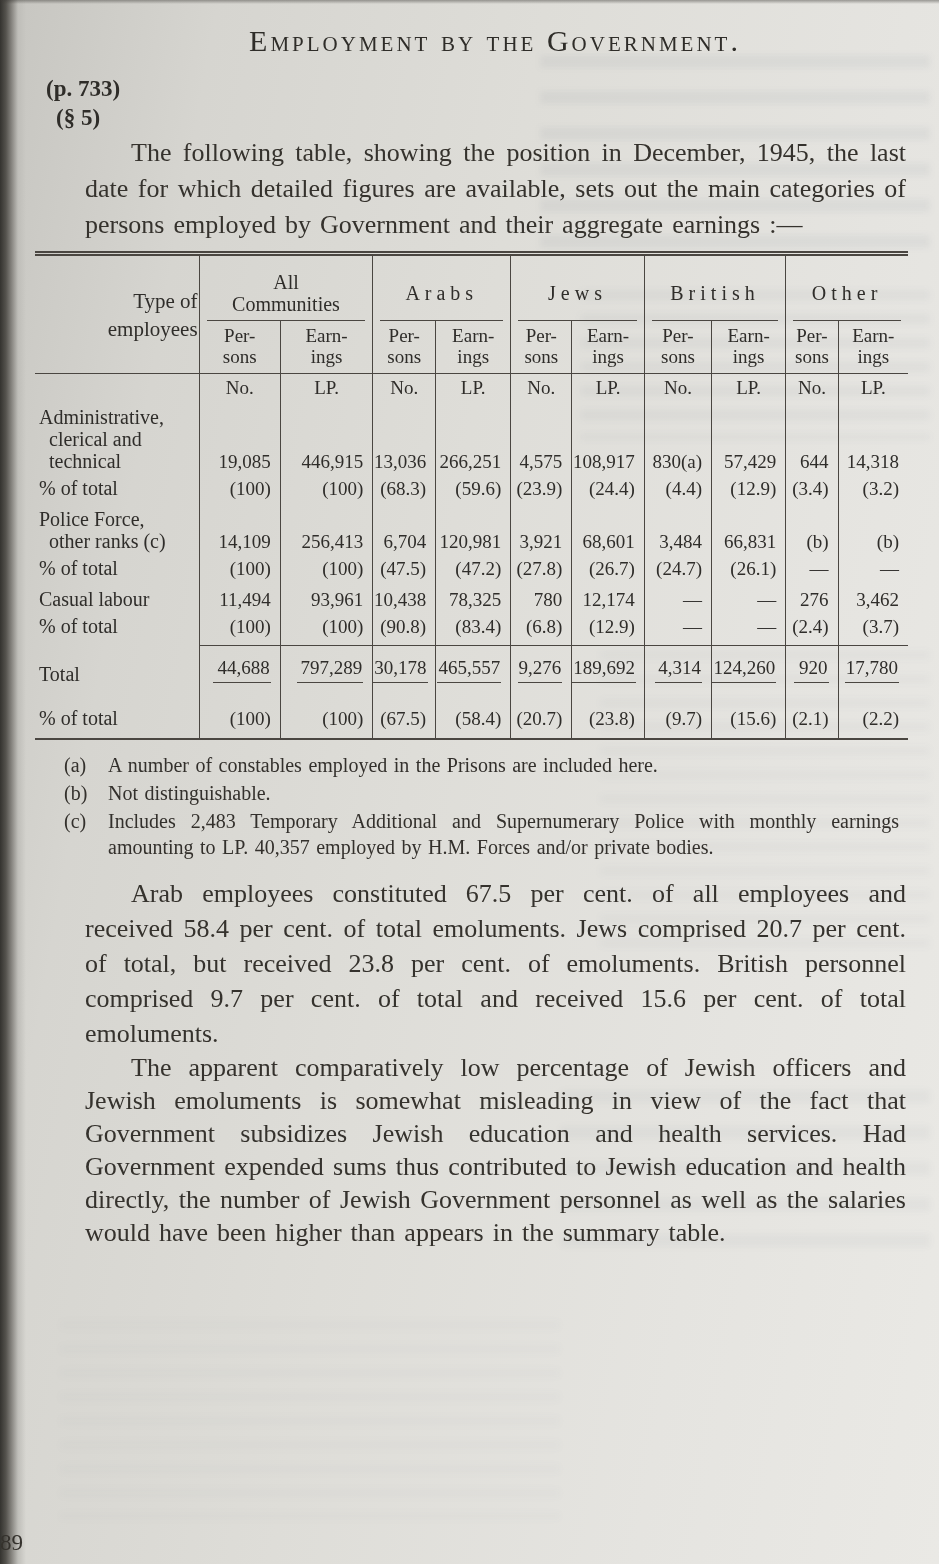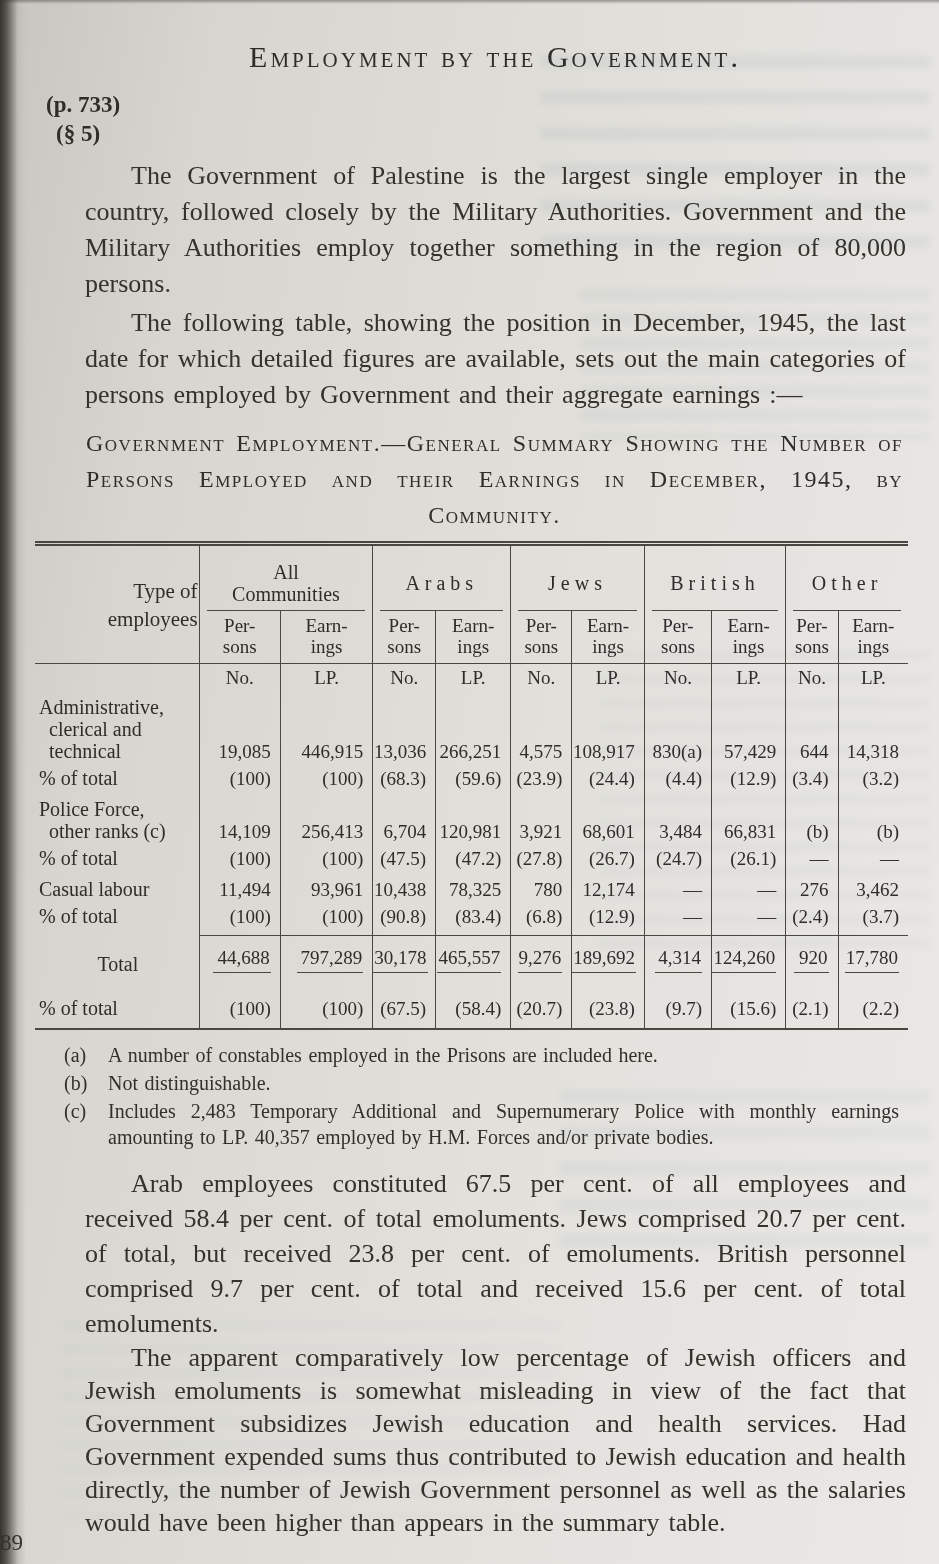--- a/index.html
+++ b/index.html
@@ -15,21 +15,21 @@
     background:linear-gradient(90deg,#34332f 0,#55534e 6px,#8a8883 12px,#bfbeb9 18px,rgba(190,189,184,0) 26px);}
   .edge-top{position:absolute;left:0;top:0;right:0;height:4px;
     background:linear-gradient(180deg,rgba(60,58,54,.45),rgba(60,58,54,0));}
   
   .bleed{position:absolute;filter:blur(3px);opacity:.55;pointer-events:none;
     background:repeating-linear-gradient(180deg,rgba(96,106,122,.13) 0 13px,rgba(96,106,122,0) 13px 36px);}
   .bleed.blocky{background:repeating-linear-gradient(180deg,rgba(96,106,122,.10) 0 10px,rgba(96,106,122,0) 10px 24px);}
 
   .content{position:relative;z-index:2;}
 
-  h1.title{margin:16px;padding:24px 34px 0 85px;text-align:center;
+  h1.title{margin:0;padding:24px 34px 0 85px;text-align:center;
     font-size:30px;font-weight:normal;font-variant:small-caps;letter-spacing:3px;color:#2f2d29;}
   .refs{margin:16px 0 0 46px;font-size:23px;font-weight:bold;line-height:29px;color:#2f2d29;}
   .refs .sec{padding-left:10px;}
 
   p.body-para{margin:0 33px 0 85px;text-align:justify;text-indent:46px;
     font-size:26px;line-height:36px;word-spacing:2.5px;color:#35322d;}
   p.p1{margin-top:10px;}
   p.p2{margin-top:3px;}
   p.analysis{margin-top:16px;line-height:35px;}
   p.closing{line-height:33px;}
@@ -48,21 +48,21 @@
   th.group-h::after{content:"";position:absolute;left:7px;right:7px;bottom:0;
     border-bottom:1px solid #4a4641;}
   th.group-h.spread{letter-spacing:5px;}
   th.sub-h{text-align:center;vertical-align:middle;white-space:pre-line;
     font-size:19px;line-height:21px;padding:4px 0 6px;
     border-left:1px solid #4a4641;border-bottom:1px solid #4a4641;}
   td.unit{text-align:center;padding:3px 0 6px;border-left:1px solid #4a4641;font-size:19px;}
   td.stub-empty{border:none;}
   th.row-label{text-align:left;vertical-align:bottom;white-space:pre-wrap;
     padding:1px 2px 4px 4px;font-size:20px;line-height:22px;margin-top:20px;}
-  th.label-total{text-align:center;vertical-align:middle;padding-top:12px;}
+  th.label-total{text-align:left;vertical-align:middle;padding-top:12px;}
   td.num{text-align:right;vertical-align:bottom;padding:1px 9px 4px 0;
     border-left:1px solid #4a4641;font-size:19px;line-height:21px;}
   tr.row-pct td.num, tr.row-pct th{padding-bottom:8px;}
   tr.row-total td.num{border-top:1px solid #4a4641;padding-top:11px;padding-bottom:12px;}
   .tu{display:inline-block;min-width:78%;border-bottom:1px solid #4a4641;padding:0 1px 4px 1px;}
   tr.row-last td.num, tr.row-last th{padding-top:12px;padding-bottom:9px;}
 
   .footnotes{margin:12px 40px 0 64px;font-size:20px;line-height:26px;color:#33302c;}
   .fn{display:flex;margin-bottom:2px;}
   .fn .marker{flex:0 0 44px;}
@@ -85,24 +85,22 @@
   <div class="bleed blocky" style="left:60px;top:1320px;width:500px;height:200px;opacity:.25;"></div>
 
   <div class="content">
     <h1 class="title">Employment by the Government.</h1>
 
     <div class="refs">
       <div>(p. 733)</div>
       <div class="sec">(§ 5)</div>
     </div>
 
-    <p class="body-para p1">The Government of Palestine is the largest single employer in the country, followed closely by the Military Authorities.  Government and the Military Authorities employ together something in the region of 80,000 persons.</p>
     <p class="body-para p2">The following table, showing the position in December, 1945, the last date for which detailed figures are available, sets out the main categories of persons employed by Government and their aggregate earnings :—</p>
 
-    <div class="caption">Government Employment.—General Summary Showing the Number of Persons Employed and their Earnings in December, 1945, by Community.</div>
 
     <div class="tbl-wrap">
       <table class="gov">
         <colgroup>
           <col style="width:18.8%">
             <col style="width:9.3%">
             <col style="width:10.6%">
           <col style="width:7.2%">
             <col style="width:8.6%">
             <col style="width:7.0%">

